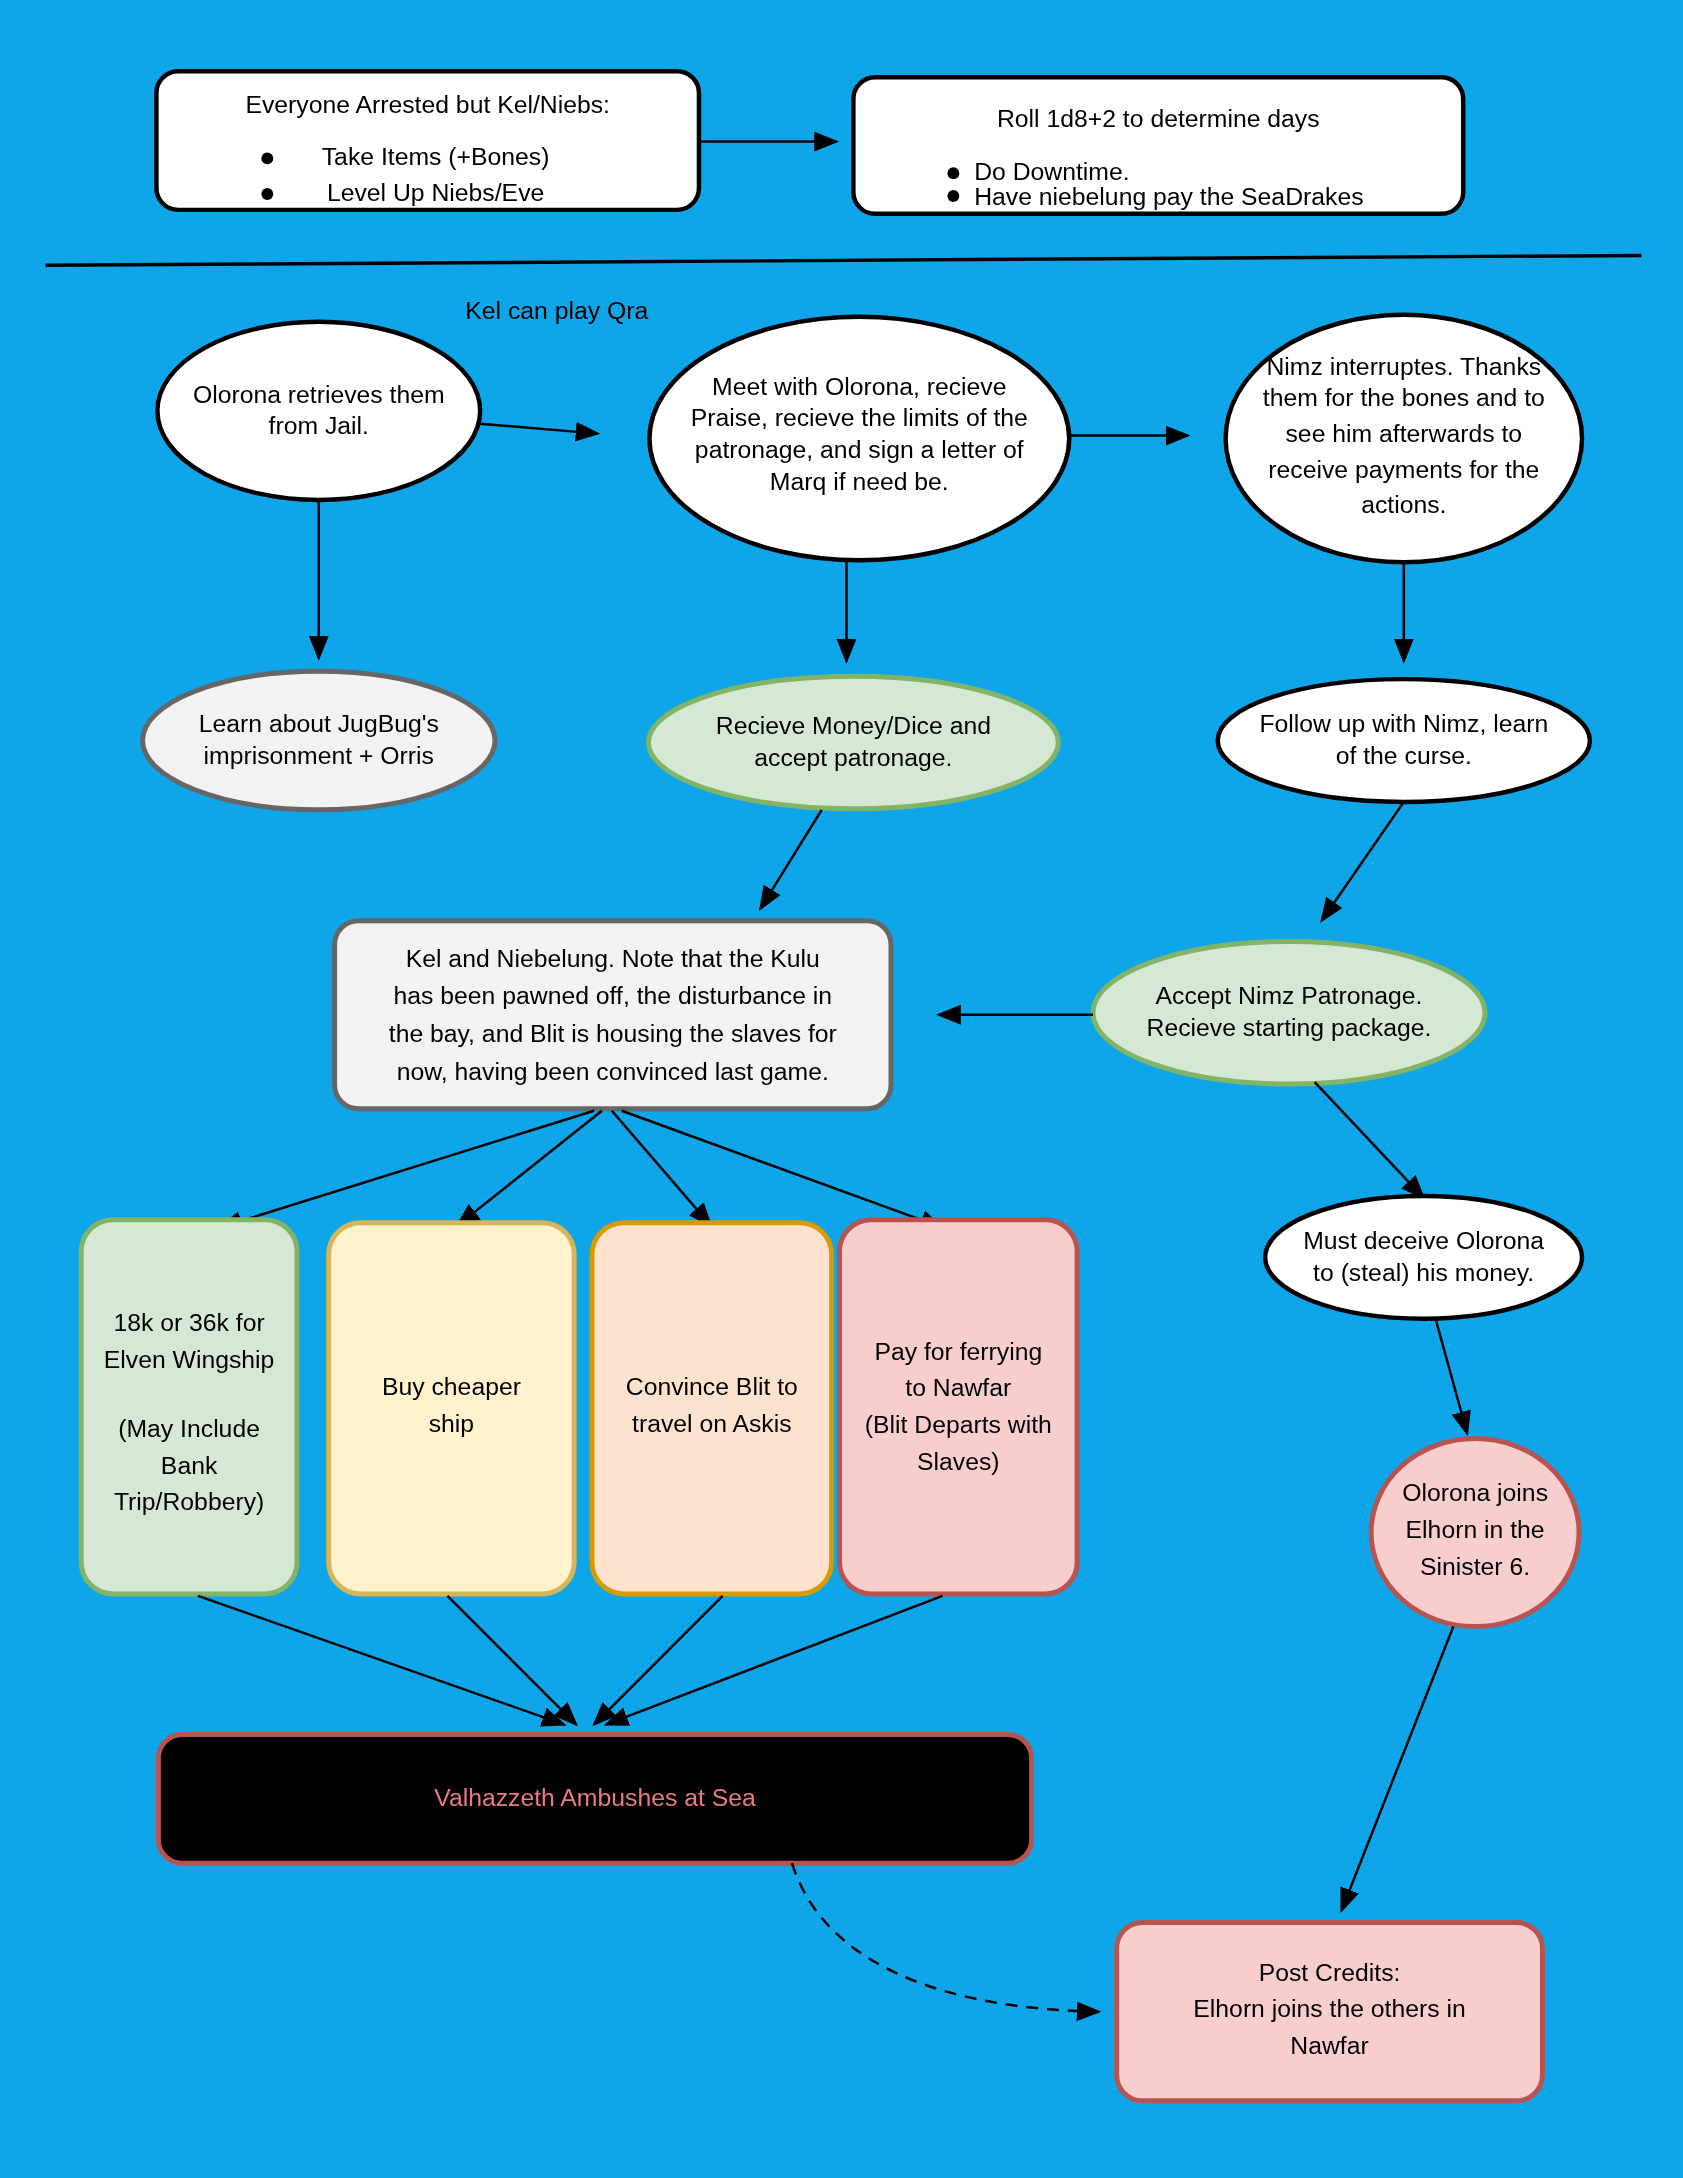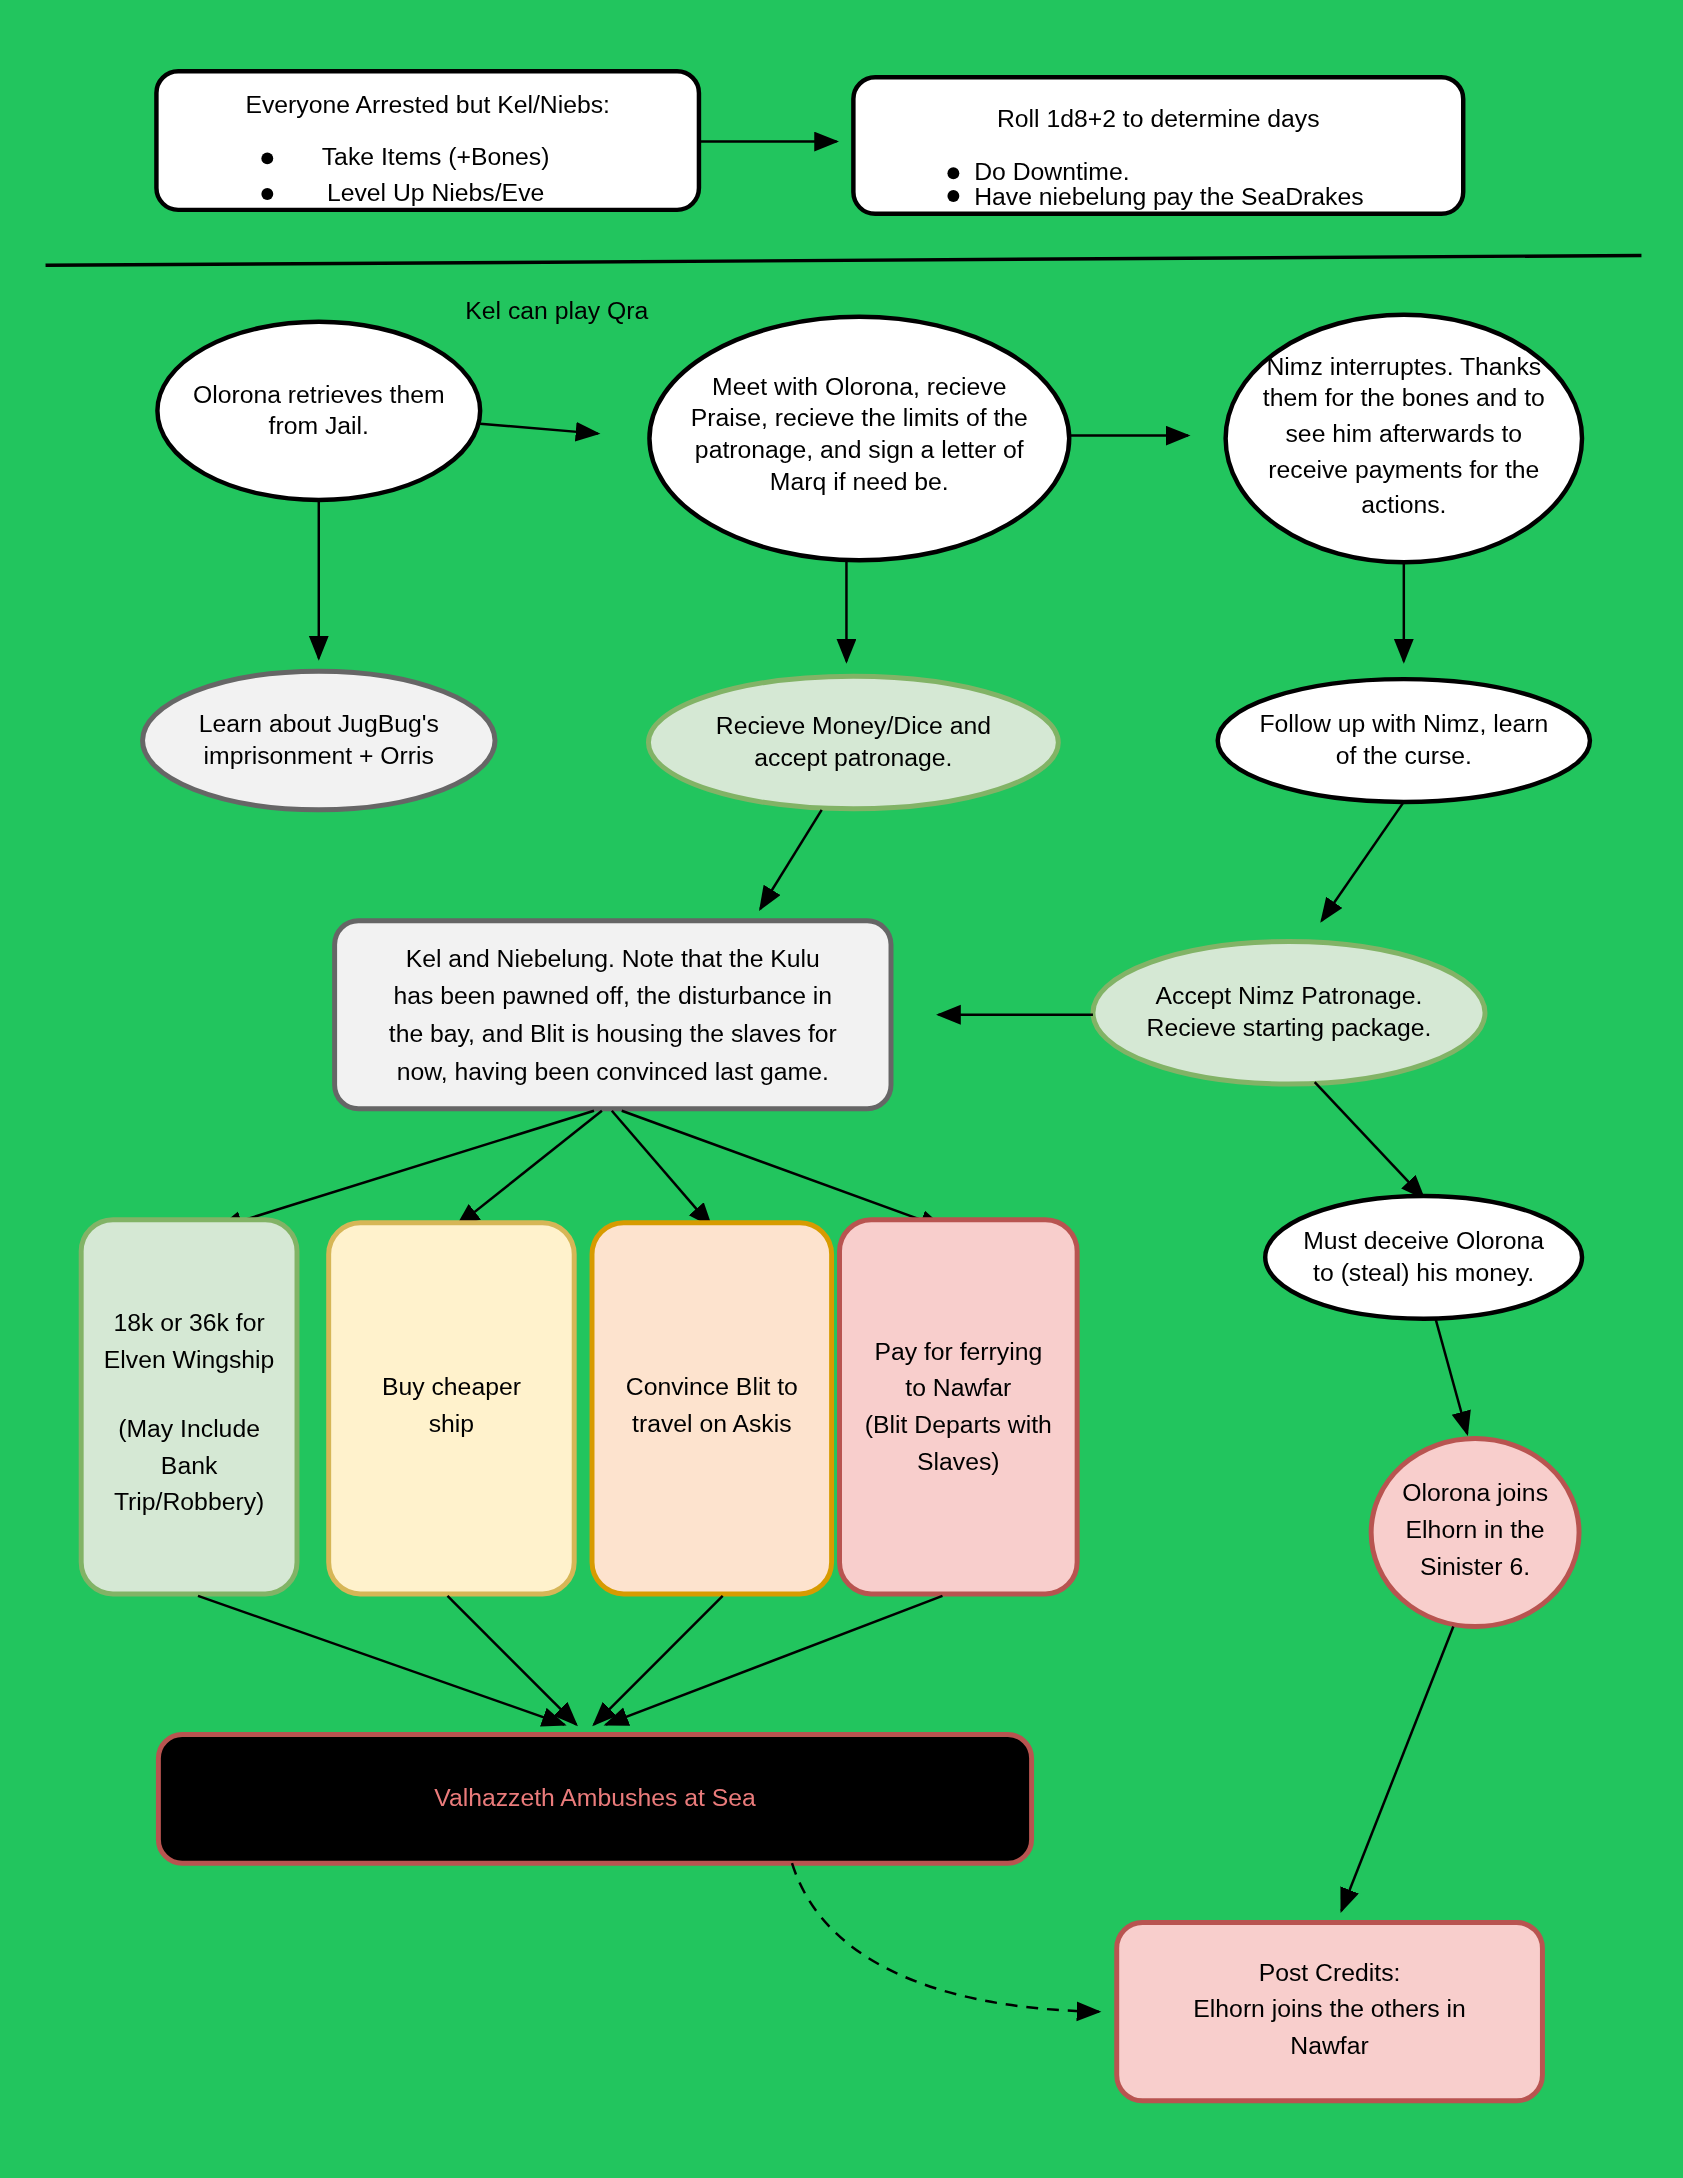--- a/index.html
+++ b/index.html
@@ -7,21 +7,21 @@
     padding: 0;
     background: #ffffff;
   }
   body {
     font-family: "Liberation Sans", sans-serif;
   }
   #canvas {
     position: relative;
     width: 1683px;
     height: 2178px;
-    background: #22c55e;
+    background: #0ea5e9;
     overflow: hidden;
   }
   svg.diagram {
     position: absolute;
     top: 0;
     left: 0;
     width: 1683px;
     height: 2178px;
   }
   .node-text {

